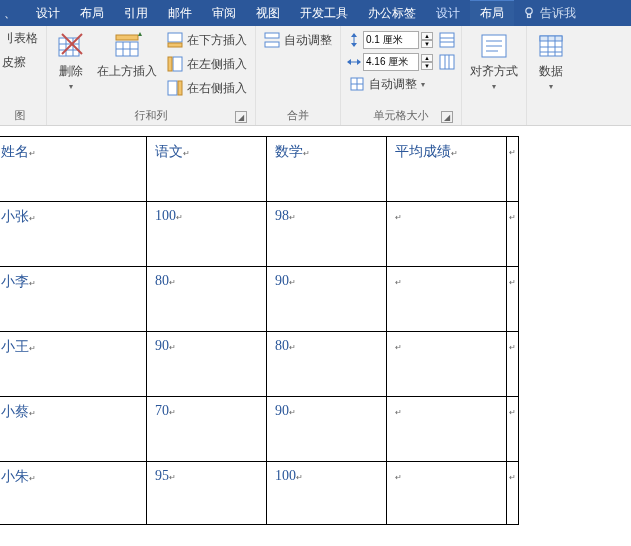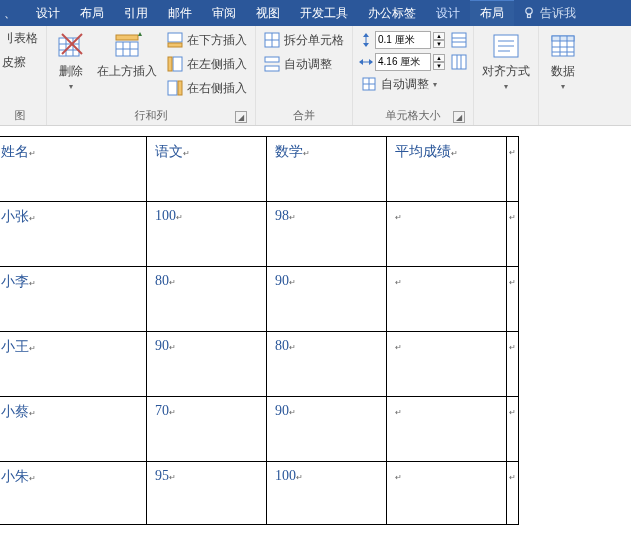--- a/index.html
+++ b/index.html
@@ -136,30 +136,20 @@
       <span class="dlaunch">◢</span>
     </div>
   </div>
 
   <div class="group">
     <div class="group-body">
       <div class="stack" style="margin-top:2px">
         <div class="smallrow">
           <span class="ic">
               <svg width="16" height="16">
-                <rect x="1" y="1" width="14" height="14" fill="#fff" stroke="#5b8bd3"></rect>
-                <line x1="8" y1="1" x2="8" y2="15" stroke="#5b8bd3"></line>
-                <line x1="1" y1="8" x2="15" y2="8" stroke="#5b8bd3"></line>
-              </svg>
-            </span>
-          <span>拆分单元格</span>
-        </div>
-        <div class="smallrow">
-          <span class="ic">
-              <svg width="16" height="16">
                 <rect x="1" y="1" width="14" height="5" fill="#fff" stroke="#5b8bd3"></rect>
                 <rect x="1" y="10" width="14" height="5" fill="#fff" stroke="#5b8bd3"></rect>
               </svg>
             </span>
           <span>自动调整</span>
         </div>
       </div>
     </div>
     <div class="group-label">合并</div>
   </div>

